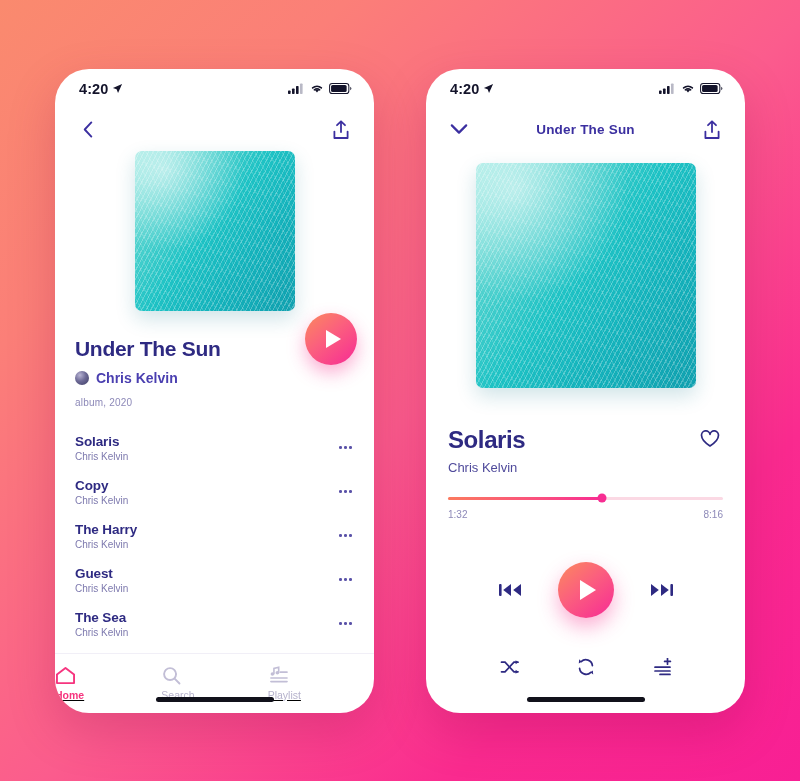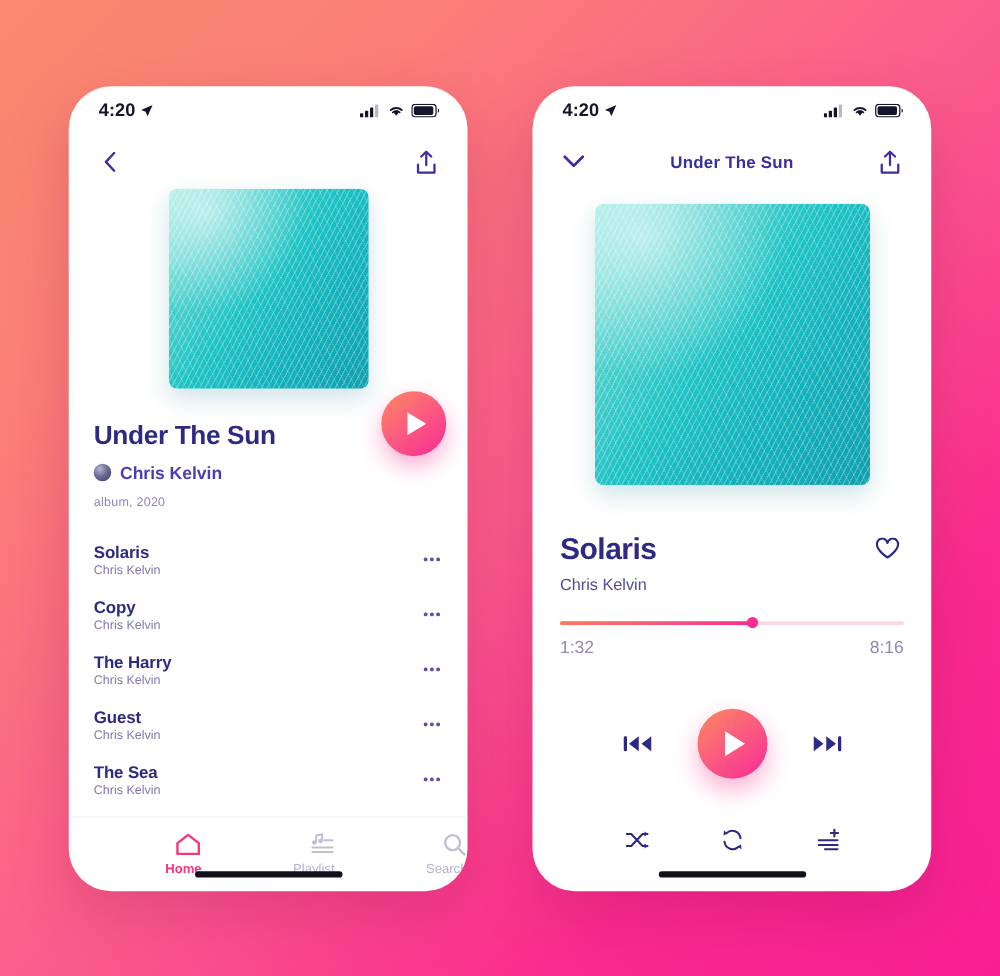--- a/index.html
+++ b/index.html
@@ -73,40 +73,40 @@
   .track { height: 44px; display: flex; align-items: center; justify-content: space-between;
     padding: 0 22px 0 20px; cursor: pointer; }
   .t-name { font-size: 13.5px; font-weight: bold; color: #2e2a82; letter-spacing: -.1px; }
   .t-artist { font-size: 10px; color: #7d79ae; margin-top: 2px; }
   .dots { display: flex; gap: 2.5px; align-items: center; }
   .dots i { width: 2.6px; height: 2.6px; border-radius: 50%; background: #5a52a8; display: block; }
 
   
   .tabbar { height: 60px; flex: 0 0 60px; border-top: 1px solid #f1eff7;
     display: flex; align-items: center; }
-  .tab { flex: 1; display: flex; flex-direction: column; align-items: flex-end; gap: 4px; cursor: pointer; }
+  .tab { flex: 1; display: flex; flex-direction: column; align-items: flex-start; gap: 4px; cursor: pointer; text-decoration: underline; }
   .tab span { font-size: 10.5px; color: #b6b2cc; }
   .tab.active span { color: #f6357f; font-weight: bold; }
   .home-bar { position: absolute; bottom: 11px; left: 50%; transform: translateX(-50%);
     width: 118px; height: 4.5px; border-radius: 3px; background: #11111b; }
 
   
   .art-b { width: 220px; height: 225px; margin: 12px auto 0 auto; }
   .np { padding: 38px 22px 0 22px; display: flex; align-items: flex-start; justify-content: space-between; }
   .np-title { font-size: 24px; font-weight: bold; color: #2e2a82; letter-spacing: -.4px; }
   .np-artist { font-size: 13px; color: #4f4a9b; margin-top: 6px; }
 
   .seek { padding: 22px 22px 0 22px; }
   .seek-track { height: 3px; border-radius: 2px; background: #fbd9e4; position: relative; cursor: pointer; }
   .seek-fill { position: absolute; left: 0; top: 0; height: 3px; border-radius: 2px;
     background: linear-gradient(90deg, #fb7a5e 0%, #fa4f7f 60%, #f82d92 100%); }
   .seek-thumb { position: absolute; top: 50%; width: 9px; height: 9px; border-radius: 50%;
     background: #f72d92; transform: translate(-50%, -50%); }
   .seek-times { display: flex; justify-content: space-between; margin-top: 9px; }
-  .seek-times span { font-size: 14px; color: #8d89b8; }
+  .seek-times span { font-size: 10px; color: #8d89b8; }
 
   .controls { display: flex; align-items: center; justify-content: center; gap: 34px; margin-top: 42px; }
   .play-big { width: 56px; height: 56px; border-radius: 50%; border: none; cursor: pointer;
     background: linear-gradient(140deg, #fb8a5d 0%, #fb5f7e 45%, #f72a95 100%);
     box-shadow: 0 9px 20px rgba(247, 45, 140, .38);
     display: flex; align-items: center; justify-content: center; }
   .play-big .tri { width: 0; height: 0; border-left: 16px solid #fff;
     border-top: 10px solid transparent; border-bottom: 10px solid transparent; margin-left: 4px; }
   .sub-controls { display: flex; align-items: center; justify-content: center; gap: 50px; margin-top: 36px; }
 </style>
@@ -237,36 +237,36 @@
 
     <div class="tabbar">
       <div class="tab active">
         <svg width="21" height="19" viewBox="0 0 22 20">
           <path d="M2 9 L11 2 L20 9 V18 H2 Z" stroke="#f6357f" stroke-width="2" fill="none" stroke-linejoin="round" stroke-linecap="round"></path>
         </svg>
         <span>Home</span>
       </div>
       <div class="tab">
         <svg width="21" height="19" viewBox="0 0 22 20">
+          <circle cx="9.5" cy="8.5" r="6.3" stroke="#c2bed6" stroke-width="2" fill="none"></circle>
+          <path d="M14.3 13.3 L19.4 18.4" stroke="#c2bed6" stroke-width="2" stroke-linecap="round"></path>
+        </svg>
+        <span>Search</span>
+      </div>
+      <div class="tab">
+        <svg width="21" height="19" viewBox="0 0 22 20">
           <path d="M6.2 8.2 V2.6 L11.2 1.4 V7" stroke="#c2bed6" stroke-width="1.7" fill="none" stroke-linecap="round"></path>
           <circle cx="4.6" cy="8.4" r="1.9" fill="#c2bed6"></circle>
           <circle cx="9.8" cy="7.1" r="1.9" fill="#c2bed6"></circle>
           <path d="M13 6.5 H20" stroke="#c2bed6" stroke-width="1.7" stroke-linecap="round"></path>
           <path d="M3 12.6 H20" stroke="#c2bed6" stroke-width="1.7" stroke-linecap="round"></path>
           <path d="M3 16.4 H20" stroke="#c2bed6" stroke-width="1.7" stroke-linecap="round"></path>
         </svg>
         <span>Playlist</span>
       </div>
-      <div class="tab">
-        <svg width="21" height="19" viewBox="0 0 22 20">
-          <circle cx="9.5" cy="8.5" r="6.3" stroke="#c2bed6" stroke-width="2" fill="none"></circle>
-          <path d="M14.3 13.3 L19.4 18.4" stroke="#c2bed6" stroke-width="2" stroke-linecap="round"></path>
-        </svg>
-        <span>Search</span>
-      </div>
     </div>
 
     <div class="home-bar"></div>
   </div>
 
   <div class="phone">
 
     <div class="statusbar">
       <div class="sb-time">
         <span>4:20</span>

